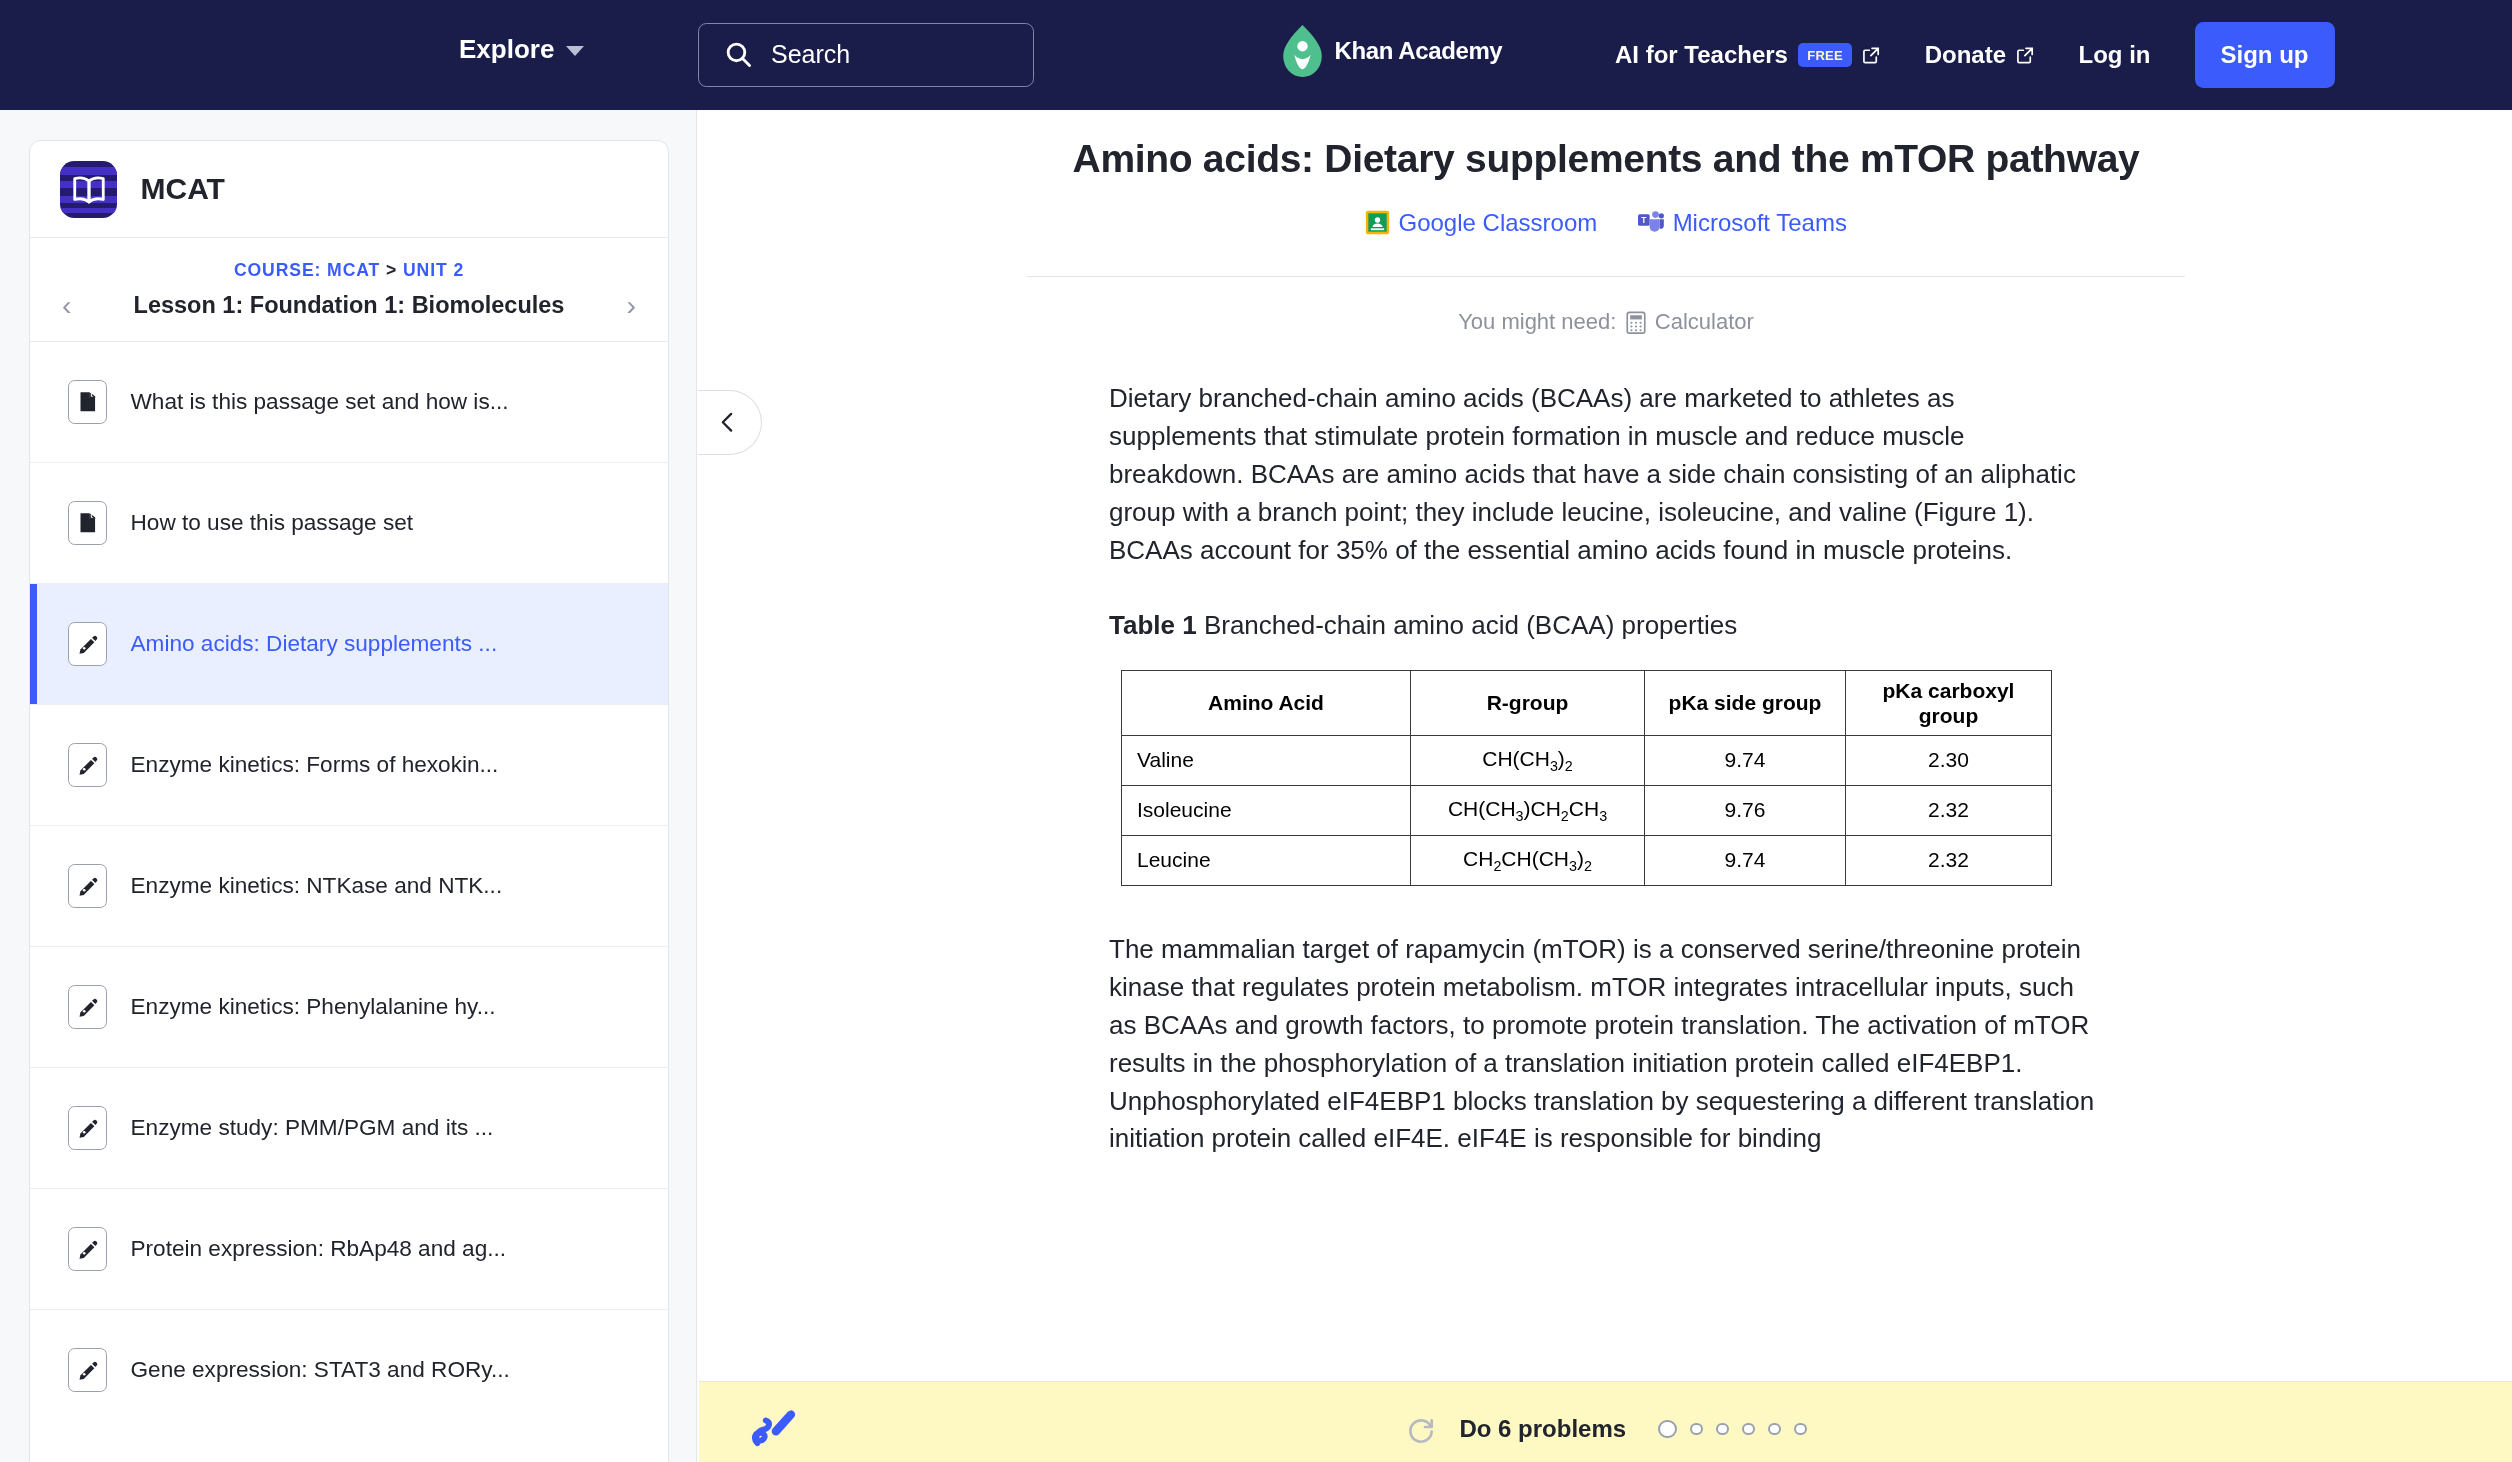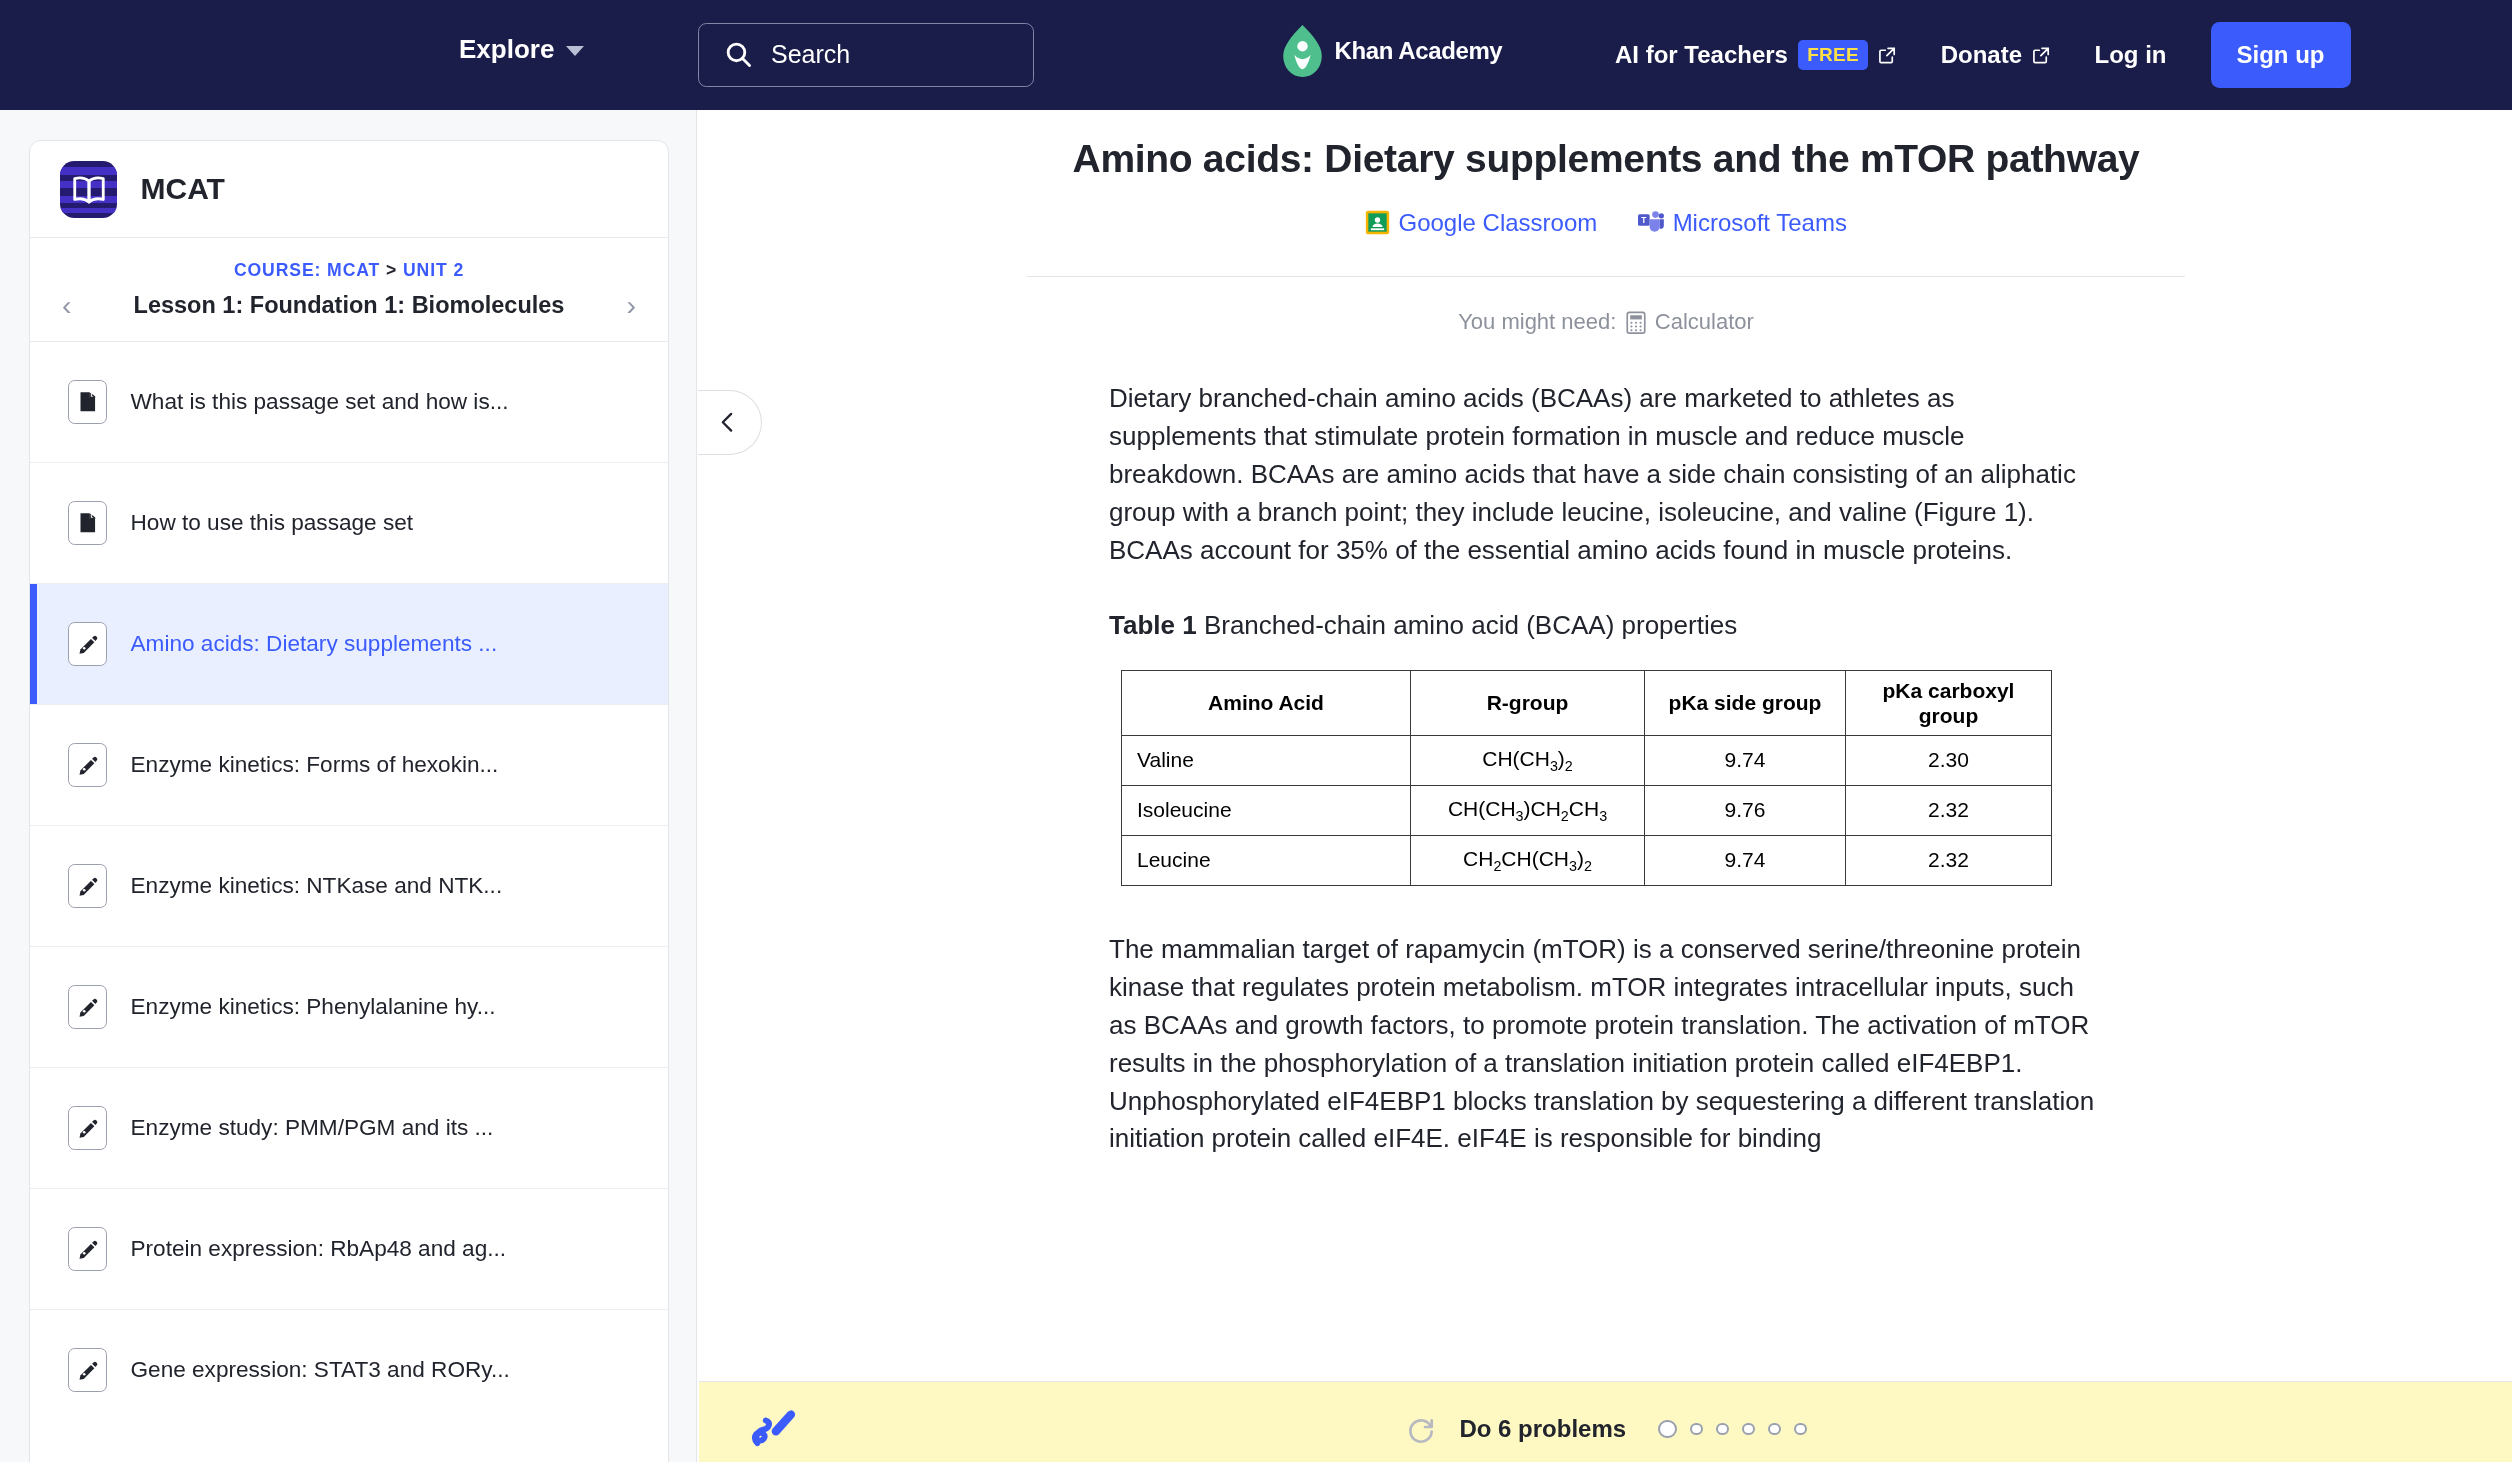--- a/index.html
+++ b/index.html
@@ -47,22 +47,22 @@
   .nav-right {
     position: absolute; left: 1615px; top: 0; height: 110px;
     display: flex; align-items: center; gap: 0;
   }
   .nav-link {
     color: #fff; font-size: 24px; font-weight: 700;
     display: flex; align-items: center; gap: 10px;
     margin-right: 44px; white-space: nowrap;
   }
   .free-badge {
-    background: #3b5bfd; color: #fde047;
-    font-size: 19px; font-weight: 700;
+    background: #3b5bfd; color: #fef9c3;
+    font-size: 13px; font-weight: 700;
     padding: 4.2px 9.2px; border-radius: 5px;
     letter-spacing: 0.3px;
   }
   .ext-ico { width: 18.5px; height: 18.5px; }
   .signup-btn {
     background: #3b5bfd; color: #fff;
     font-size: 24px; font-weight: 700;
     border: none; border-radius: 8.4px;
     padding: 19px 26px; cursor: pointer;
     font-family: "Liberation Sans", sans-serif;

